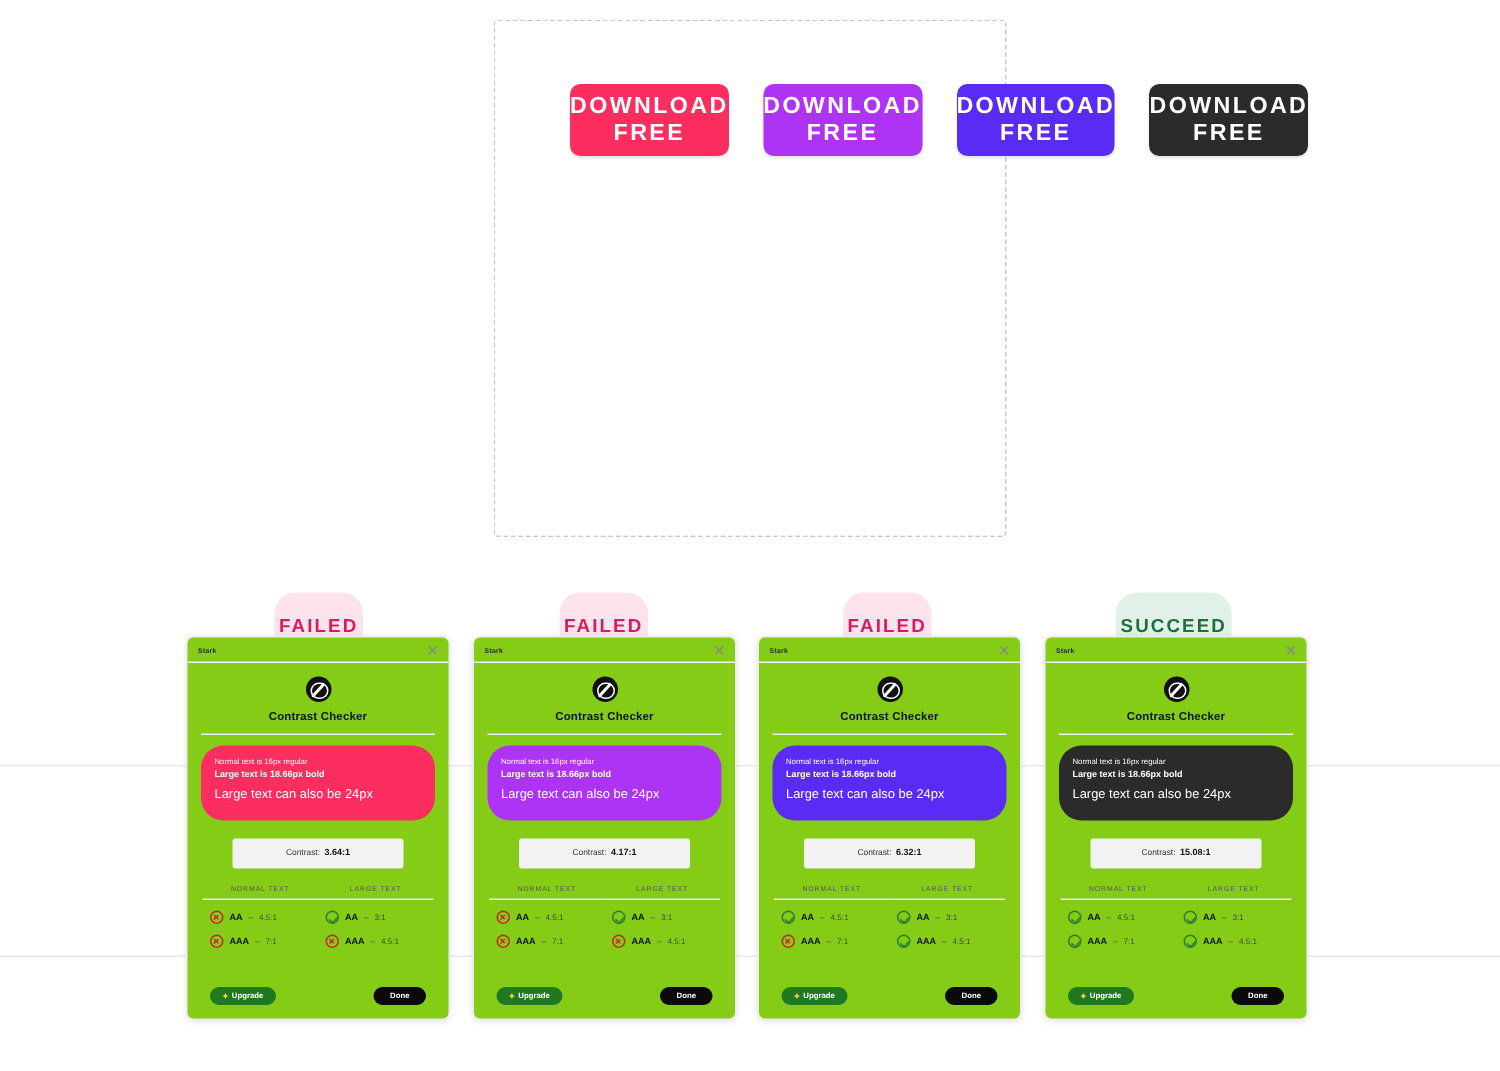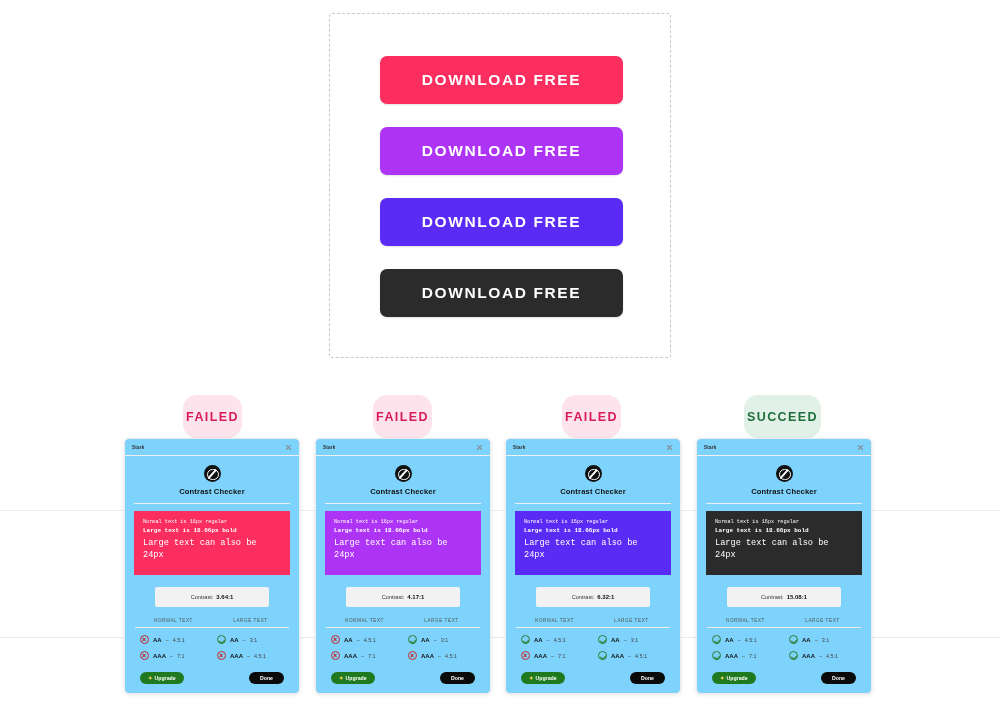--- a/index.html
+++ b/index.html
@@ -11,21 +11,21 @@
   }
   .stage { position:relative; width:1000px; height:714px; background:#fff; }
 
   
   .frame {
     position:absolute; left:329px; top:13px; width:342px; height:345px;
     border:1px dashed #c9c9c9; border-radius:3px; background:#fff;
   }
   .btn-stack {
     position:absolute; left:50px; top:42px; width:243px;
-    display:flex; flex-direction:column; gap:23px;justify-content:space-between;
+    display:flex; gap:23px;justify-content:space-between;
   }
   .dl-btn {
     height:48px; border-radius:7px; border:none; cursor:pointer;
     display:flex; align-items:center; justify-content:center;
     font-size:15.5px; font-weight:bold; letter-spacing:1.6px;
     color:#ffffff; font-family:"Liberation Sans", sans-serif;
     box-shadow:0 1px 2px rgba(0,0,0,.12);
   }
 
   
@@ -39,22 +39,22 @@
   .badge.ok   { background:#e2f1e7; color:#1f6e3c; }
 
   
   .guide {
     position:absolute; left:0; width:1000px; height:1px;
     background:#e6ecf5;
   }
 
   
   .card {
-    position:absolute; top:438px; width:176px; height:256px;
-    background:#7dd3fc; border:1px solid #ececec; border-radius:5px;
+    position:absolute; top:424px; width:176px; height:256px;
+    background:#84cc16; border:1px solid #ececec; border-radius:5px;
     box-shadow:0 1px 4px rgba(0,0,0,.10);
     overflow:hidden;
   }
   .card-head {
     height:17px; border-bottom:1px solid #f0f0f0;
     display:flex; align-items:center; justify-content:space-between;
     padding:0 7px;
   }
   .brand { font-size:4.6px; font-weight:bold; color:#2b2b2b; letter-spacing:.2px; }
   .close-ico { width:7px; height:7px; position:relative; cursor:pointer; }
@@ -79,22 +79,22 @@
     width:9.8px; height:9.8px; border:1.3px solid #fff; border-radius:50%;
   }
   .card-title {
     text-align:center; font-size:7.6px; font-weight:bold; color:#111;
     margin-top:5px; letter-spacing:.15px;
   }
   .hr { height:1px; background:#eeeeee; margin:7px 9px 0 9px; }
 
   
   .swatch {
-    margin:7px 9px 0 9px; height:64px; border-radius:0;
-    padding:8px 9px 0 9px; overflow:hidden;font-family:Liberation Mono, monospace;
+    margin:7px 9px 0 9px; height:50px; border-radius:15px;
+    padding:8px 9px 0 9px; overflow:hidden;
   }
   .sw-l1 { font-size:5.2px; line-height:1.3; }
   .sw-l2 { font-size:6px; font-weight:bold; line-height:1.8; }
   .sw-l3 { font-size:8.6px; line-height:1.5; }
 
   
   .contrast-box {
     margin:12px auto 0 auto; width:114px; height:20px; background:#f2f2f2;
     border-radius:2px; display:flex; align-items:center; justify-content:center;
     font-size:5.6px; color:#333;

